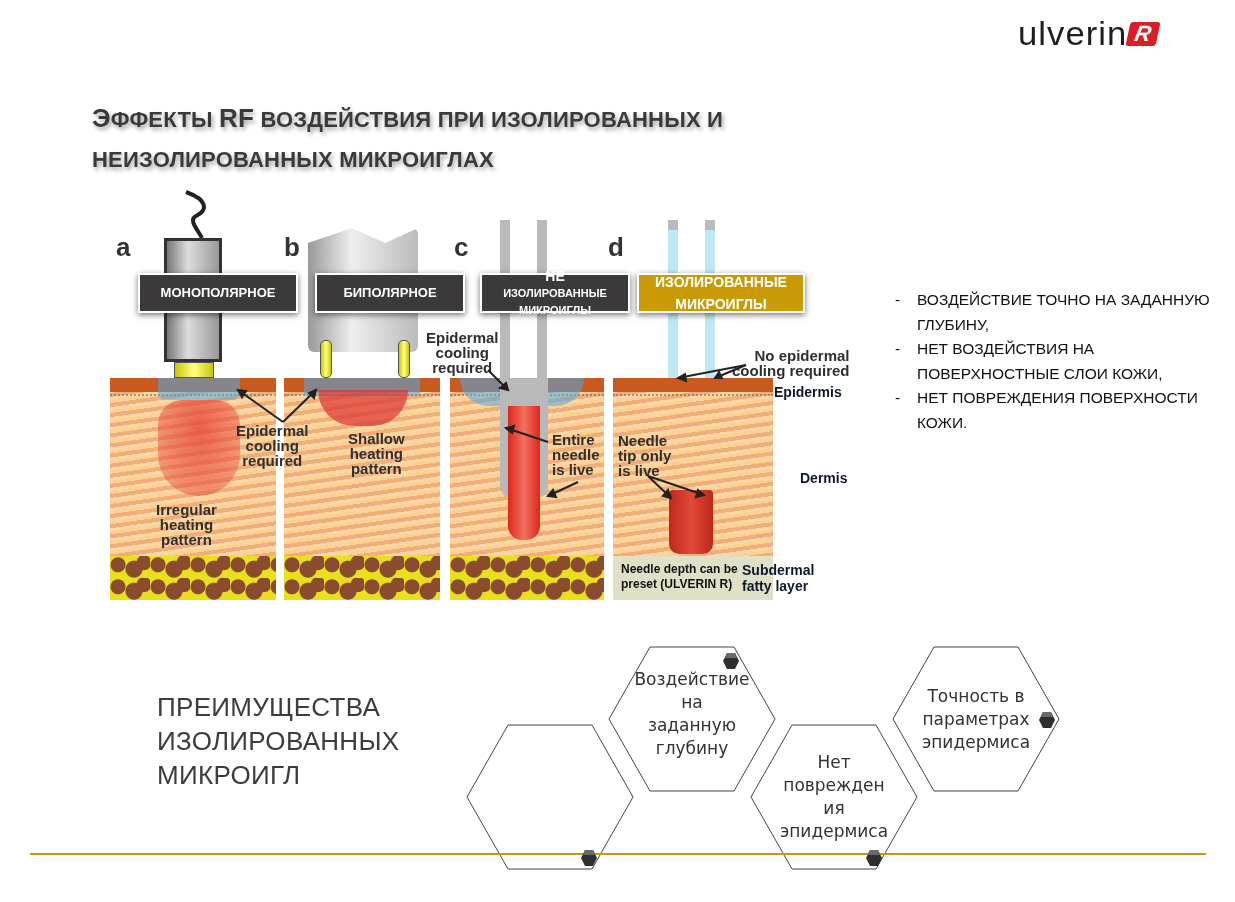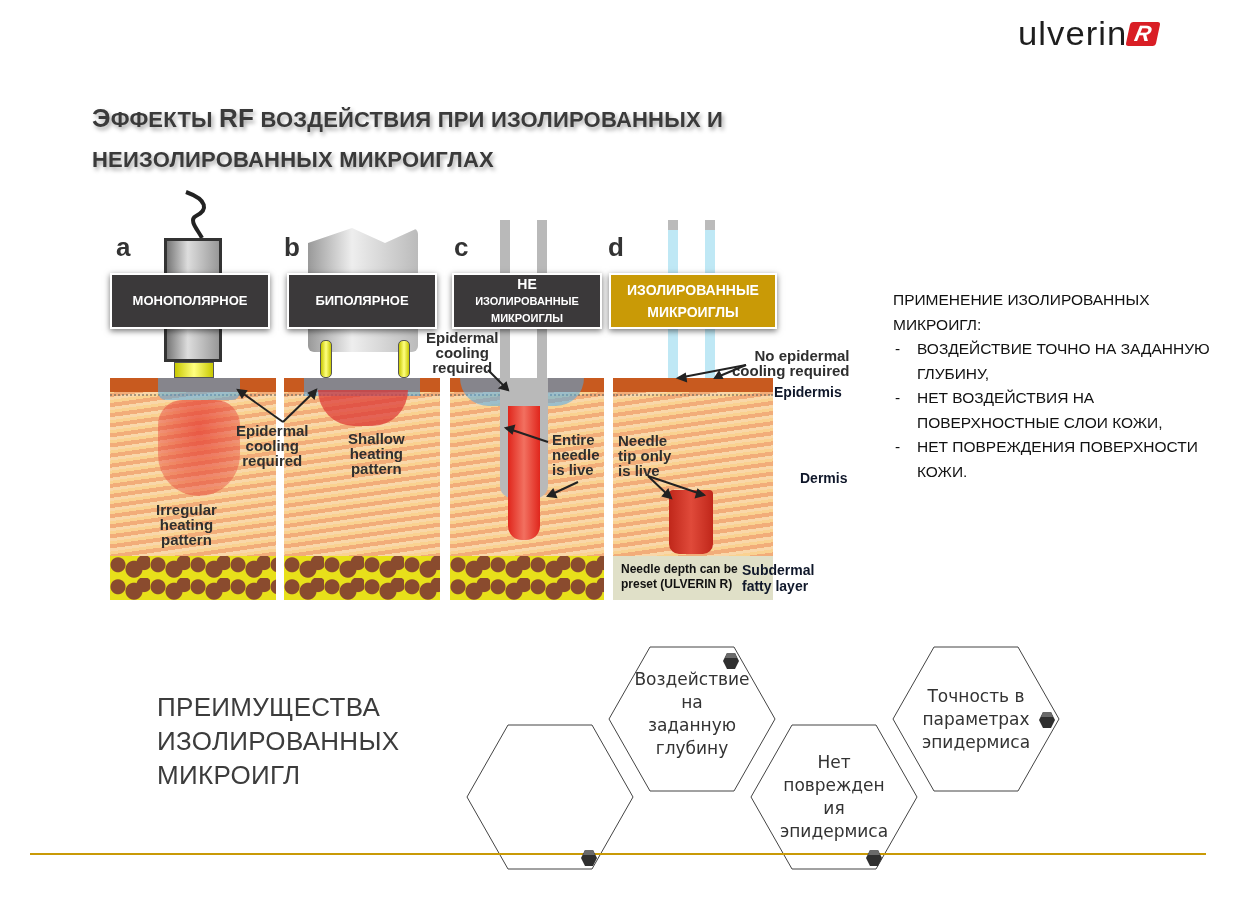--- a/index.html
+++ b/index.html
@@ -38,21 +38,21 @@
   .needle-grey { position:absolute; background:#b9b9b9; }
   .needle-blue { position:absolute; background:#bfe8f5; }
   .needle-live { position:absolute; background:linear-gradient(90deg,#e0261c,#f27060,#e0261c); border-radius:0 0 14px 14px; }
 
   .dlabel { position:absolute; font-family:"Liberation Sans", sans-serif; font-weight:700; font-size:15px; line-height:15px; color:#2f2f2f; text-align:center; }
   .dlabel.left { text-align:left; }
   .side-label { position:absolute; font-family:Liberation Sans, sans-serif; font-weight:700; font-size:14px; line-height:16px; color:#0f172a; }
   .preset-box { position:absolute; left:505px; top:366px; width:160px; height:44px; background:rgba(225,225,200,0.85); }
   .preset-text { position:absolute; left:513px; top:372px; font-family:"Liberation Sans", sans-serif; font-weight:700; font-size:12px; line-height:15px; color:#111; }
 
-  .tag { position:absolute; top:83px; height:56px; box-sizing:border-box; border:2px solid #fff; box-shadow:0 2px 6px rgba(0,0,0,0.55); color:#fff; font-family:"Liberation Sans", sans-serif; font-weight:700; display:flex; flex-direction:column; align-items:center; justify-content:center; text-align:center; }
+  .tag { position:absolute; top:83px; height:40px; box-sizing:border-box; border:2px solid #fff; box-shadow:0 2px 6px rgba(0,0,0,0.55); color:#fff; font-family:"Liberation Sans", sans-serif; font-weight:700; display:flex; flex-direction:column; align-items:center; justify-content:center; text-align:center;margin-left:28px; }
   .tag.dark { background:#3b393a; }
   .tag.gold { background:#c99a06; }
   .tag .t1 { font-size:13px; line-height:16px; }
   .tag .t2 { font-size:11px; line-height:17px; }
   .tag .t3 { font-size:14px; line-height:22px; }
 
   
   .apply { left:893px; top:288px; width:320px; font-family:"Liberation Sans", sans-serif; font-size:15.5px; line-height:24.5px; color:#111; }
   .apply .head { display:block; }
   .apply ul { list-style:none; margin:0; padding:0; }
@@ -199,21 +199,20 @@
     <span class="t2">ИЗОЛИРОВАННЫЕ</span>
     <span class="t2">МИКРОИГЛЫ</span>
   </div>
   <div class="tag gold" style="left:501px;width:168px;">
     <span class="t3">ИЗОЛИРОВАННЫЕ</span>
     <span class="t3">МИКРОИГЛЫ</span>
   </div>
 </div>
 
 <div class="abs apply">
-  <span class="head">ПРИМЕНЕНИЕ ИЗОЛИРОВАННЫХ МИКРОИГЛ:</span>
   <ul>
     <li><span class="dash">-</span><span>ВОЗДЕЙСТВИЕ ТОЧНО НА ЗАДАННУЮ ГЛУБИНУ,</span></li>
     <li><span class="dash">-</span><span>НЕТ ВОЗДЕЙСТВИЯ НА ПОВЕРХНОСТНЫЕ СЛОИ КОЖИ,</span></li>
     <li><span class="dash">-</span><span>НЕТ ПОВРЕЖДЕНИЯ ПОВЕРХНОСТИ КОЖИ.</span></li>
   </ul>
 </div>
 
 <div class="abs adv-title">ПРЕИМУЩЕСТВА ИЗОЛИРОВАННЫХ МИКРОИГЛ</div>
 
 <div class="hex" style="left:466px;top:724px;">

